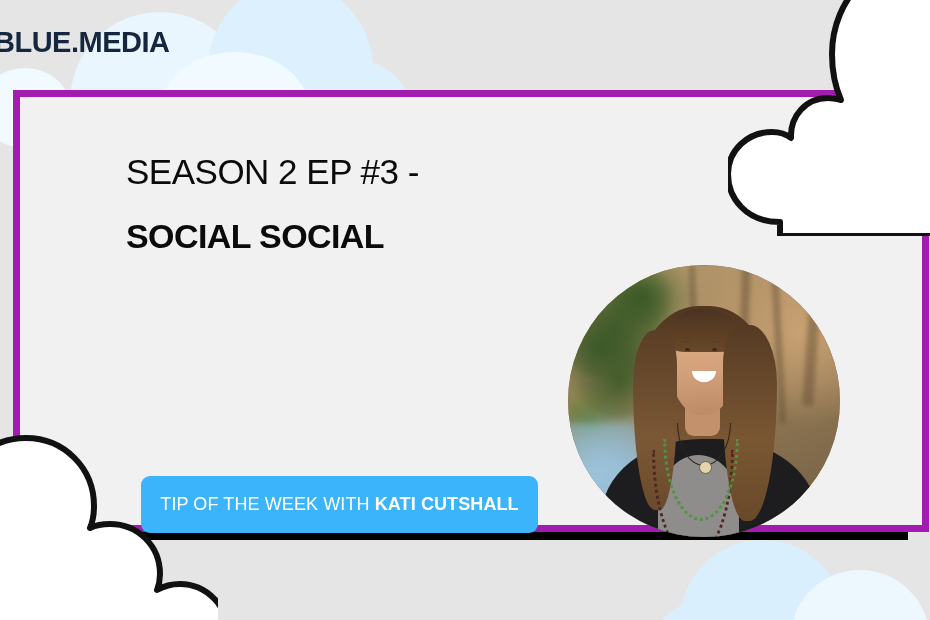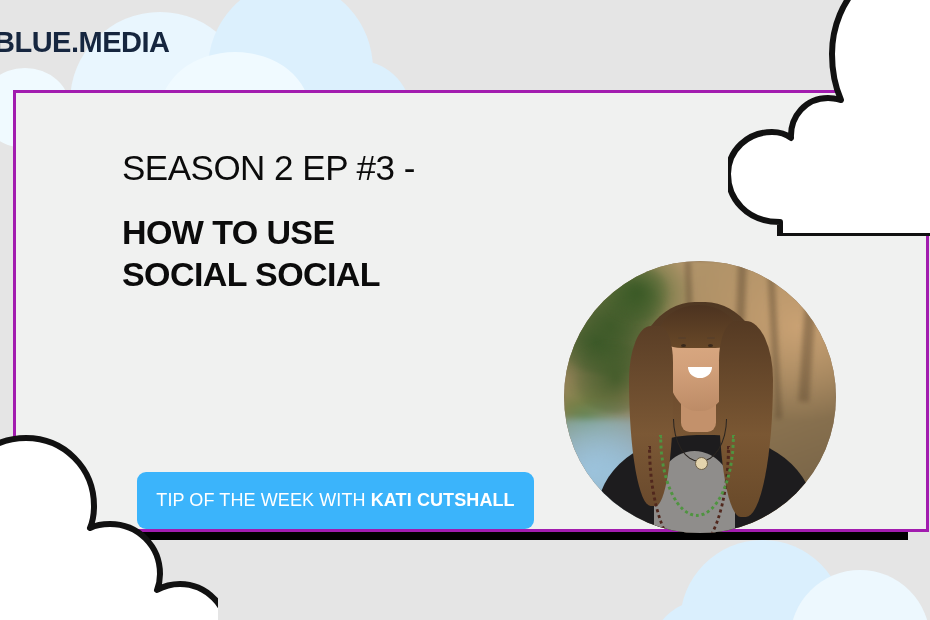--- a/index.html
+++ b/index.html
@@ -49,21 +49,21 @@
     left: 22px; top: 98px;
     width: 886px; height: 442px;
     background: #000000;
     z-index: 2;
   }
   #card {
     position: absolute;
     left: 13px; top: 90px;
     width: 916px; height: 442px;
     background: #f0f1f0;
-    border: 3px solid #a21caf;
+    border: 7px solid #a21caf;
     z-index: 3;
   }
 
   
   #headline-wrap {
     position: absolute;
     left: 106px; top: 57px;
     width: 430px;
     z-index: 4;
   }
@@ -285,21 +285,20 @@
 
   <div id="logo">BLUE.MEDIA</div>
 
   <div id="card-shadow"></div>
 
   <div id="card">
 
     <div id="headline-wrap">
       <div id="season-line">SEASON 2 EP #3 -</div>
       <div id="topic-block">
-        <span class="topic-line">HOW TO USE</span>
         <span class="topic-line">SOCIAL SOCIAL</span>
       </div>
     </div>
 
     <div id="tip-pill">
       <div id="tip-text"><span>TIP OF THE WEEK WITH </span><b>KATI CUTSHALL</b></div>
     </div>
 
     <div id="photo">
       <div class="bg"></div>

